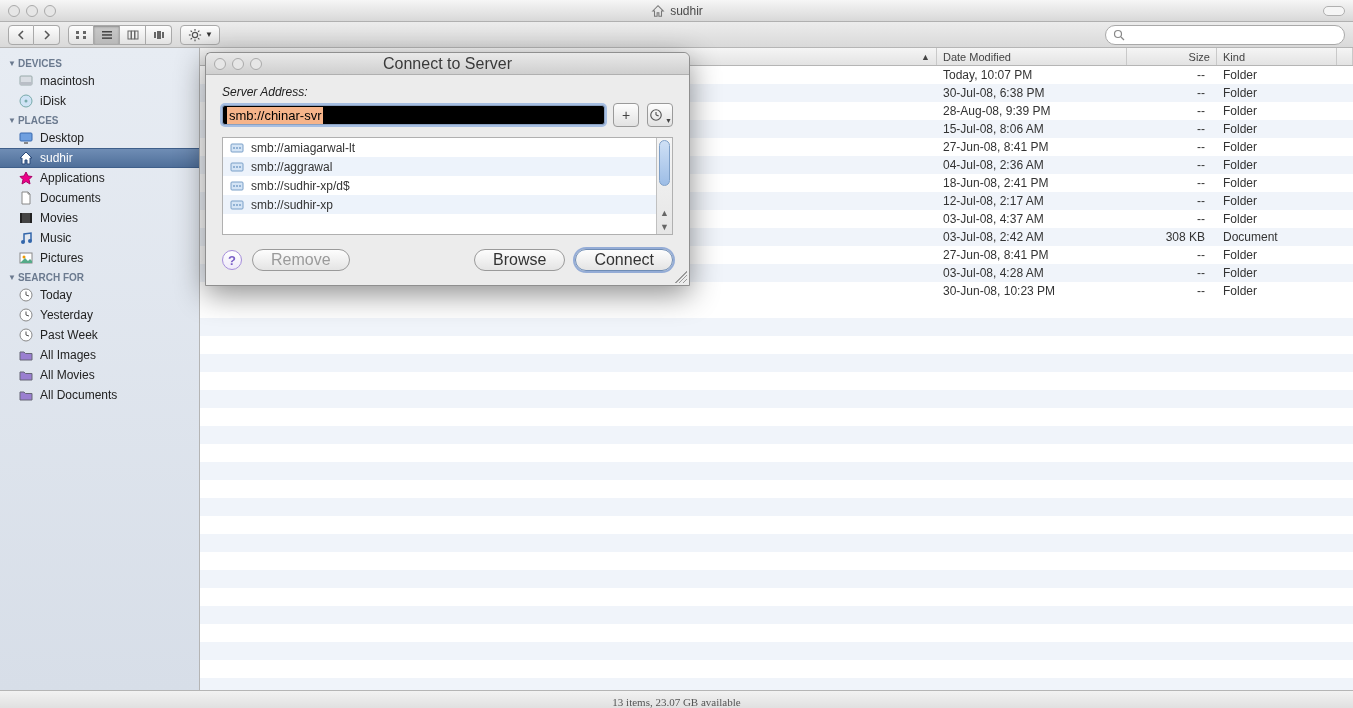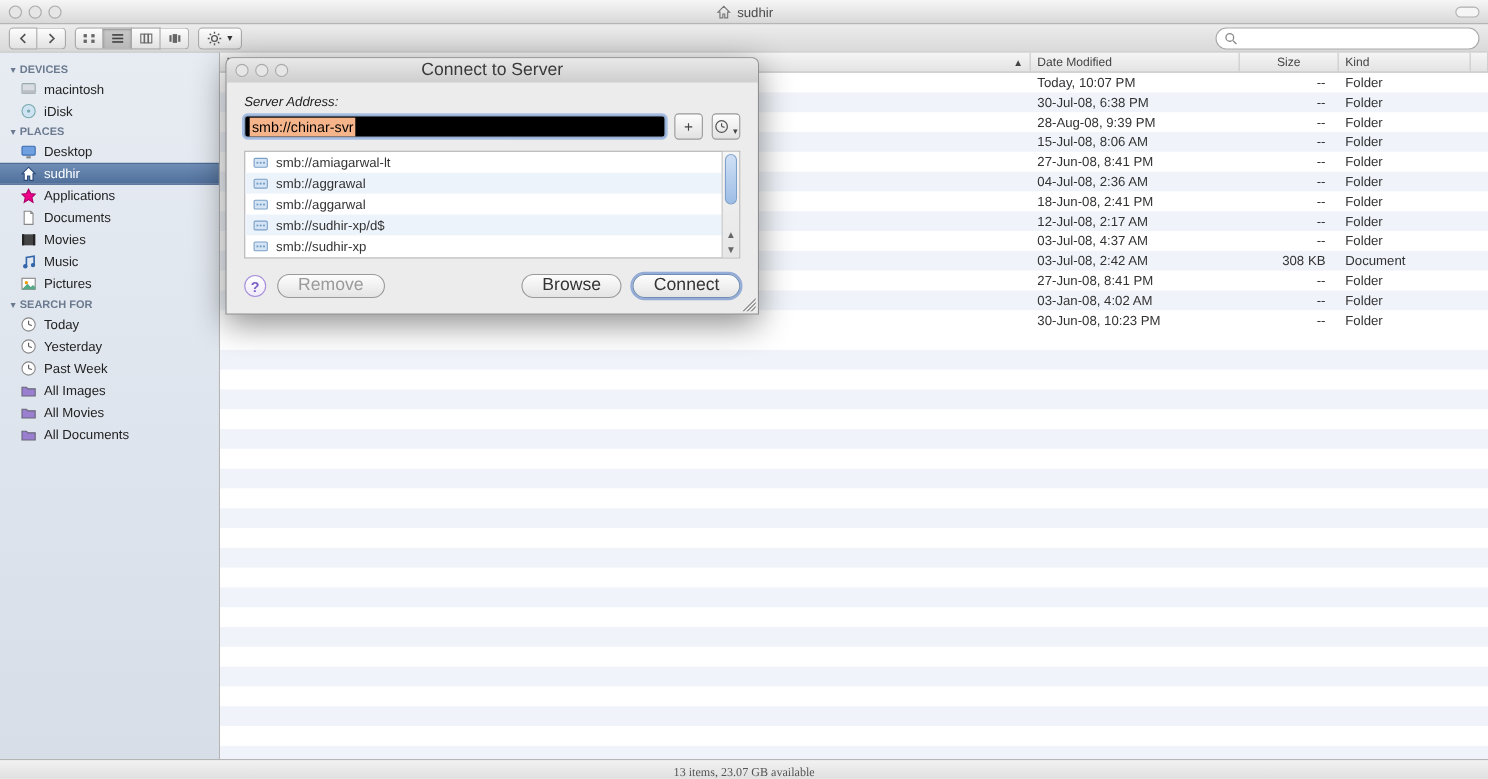--- a/index.html
+++ b/index.html
@@ -89,21 +89,21 @@
 
   
   .filearea { flex:1; display:flex; flex-direction:column; background:#fff;}
   .columns {
     display:flex; height:18px; background:linear-gradient(#f5f5f5,#e3e3e3);
     border-bottom:1px solid #b5b5b5; font-size:11px; color:#444;
   }
   .columns .col { border-right:1px solid #c9c9c9; display:flex; align-items:center; padding:0 6px;}
   .col-name { flex: 1 1 auto; }
   .col-date { width:190px; }
-  .col-size { width:90px; justify-content:center; padding-right:12px;}
+  .col-size { width:90px; justify-content:flex-end; padding-right:12px;}
   .col-kind { width:120px; }
   .col-scroll { width:16px; border-right:none;}
   .col-name .sort { margin-left:auto; font-size:9px;}
   .rows { flex:1; overflow:hidden; position:relative;}
   .row {
     display:flex; height:18px; align-items:center; font-size:12px;
   }
   .row:nth-child(even){ background:#f0f4fa; }
   .row .c-name { flex:1 1 auto; padding-left:6px; }
   .row .c-date { width:190px; padding-left:6px; }
@@ -526,21 +526,21 @@
         </div>
         <div class="row">
           <div class="c-name"></div>
           <div class="c-date">27-Jun-08, 8:41 PM</div>
           <div class="c-size">--</div>
           <div class="c-kind">Folder</div>
           <div class="c-scroll"></div>
         </div>
         <div class="row">
           <div class="c-name"></div>
-          <div class="c-date">03-Jan-08, 4:02 AM</div>
+          <div class="c-date">03-Jul-08, 4:28 AM</div>
           <div class="c-size">--</div>
           <div class="c-kind">Folder</div>
           <div class="c-scroll"></div>
         </div>
         <div class="row">
           <div class="c-name"></div>
           <div class="c-date">30-Jun-08, 10:23 PM</div>
           <div class="c-size">--</div>
           <div class="c-kind">Folder</div>
           <div class="c-scroll"></div>
@@ -633,31 +633,20 @@
           </div>
           <div class="fav-item">
             <span class="ic">
               <svg width="16" height="16" viewBox="0 0 16 16">
                 <rect x="2" y="4" width="12" height="8" rx="1" fill="#d4e4f5" stroke="#7aa0c8"></rect>
                 <circle cx="5" cy="8" r="1" fill="#7aa0c8"></circle>
                 <circle cx="8" cy="8" r="1" fill="#7aa0c8"></circle>
                 <circle cx="11" cy="8" r="1" fill="#7aa0c8"></circle>
               </svg>
             </span>
-            <span>smb://aggarwal</span>
-          </div>
-          <div class="fav-item">
-            <span class="ic">
-              <svg width="16" height="16" viewBox="0 0 16 16">
-                <rect x="2" y="4" width="12" height="8" rx="1" fill="#d4e4f5" stroke="#7aa0c8"></rect>
-                <circle cx="5" cy="8" r="1" fill="#7aa0c8"></circle>
-                <circle cx="8" cy="8" r="1" fill="#7aa0c8"></circle>
-                <circle cx="11" cy="8" r="1" fill="#7aa0c8"></circle>
-              </svg>
-            </span>
             <span>smb://sudhir-xp/d$</span>
           </div>
           <div class="fav-item">
             <span class="ic">
               <svg width="16" height="16" viewBox="0 0 16 16">
                 <rect x="2" y="4" width="12" height="8" rx="1" fill="#d4e4f5" stroke="#7aa0c8"></rect>
                 <circle cx="5" cy="8" r="1" fill="#7aa0c8"></circle>
                 <circle cx="8" cy="8" r="1" fill="#7aa0c8"></circle>
                 <circle cx="11" cy="8" r="1" fill="#7aa0c8"></circle>
               </svg>

